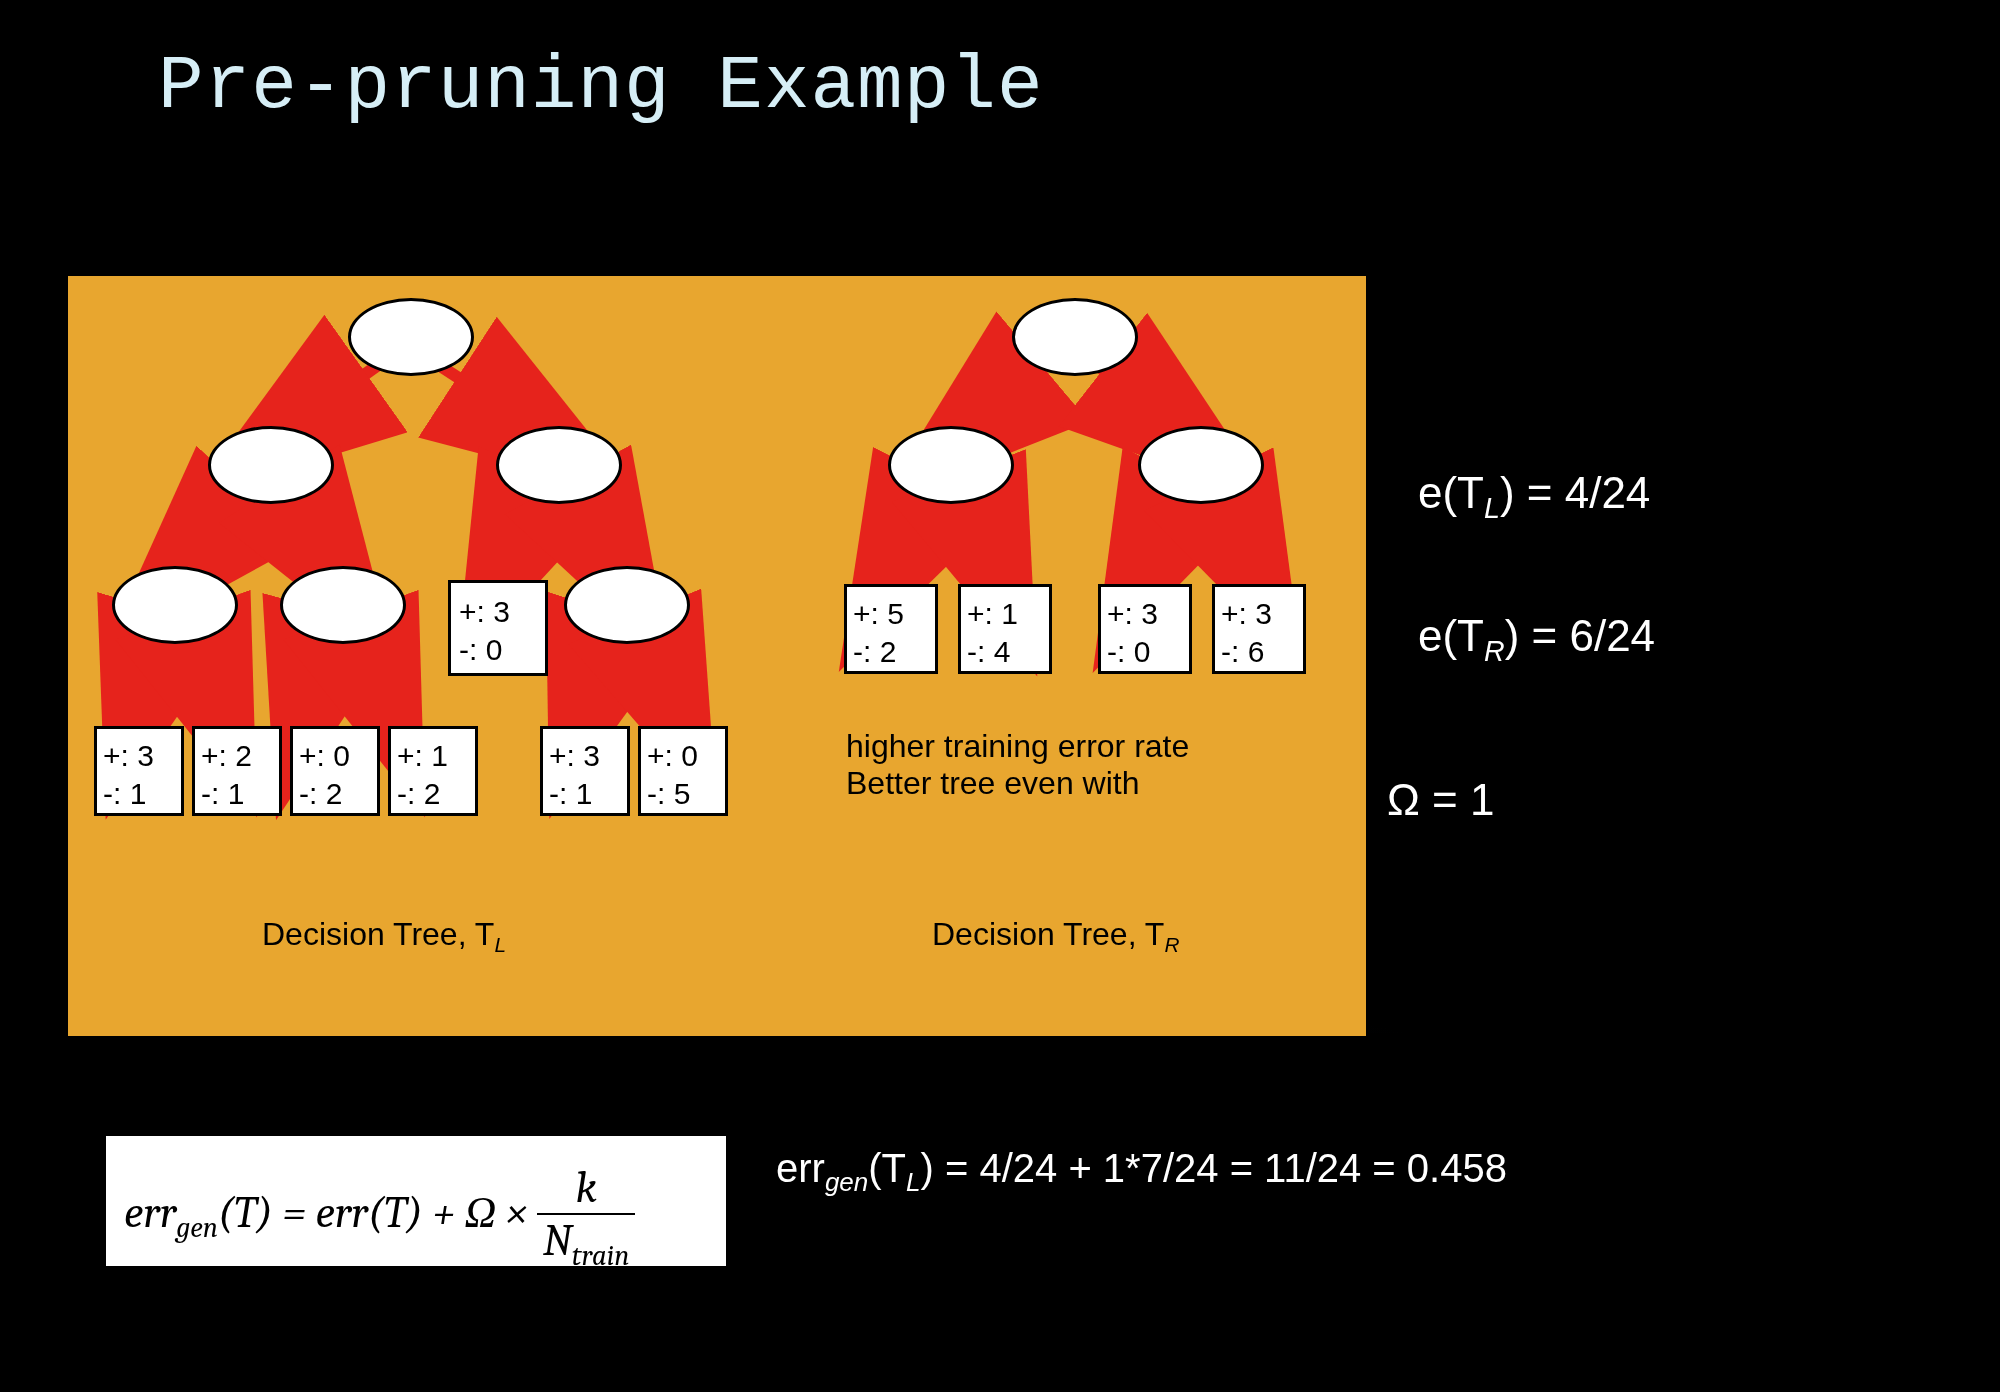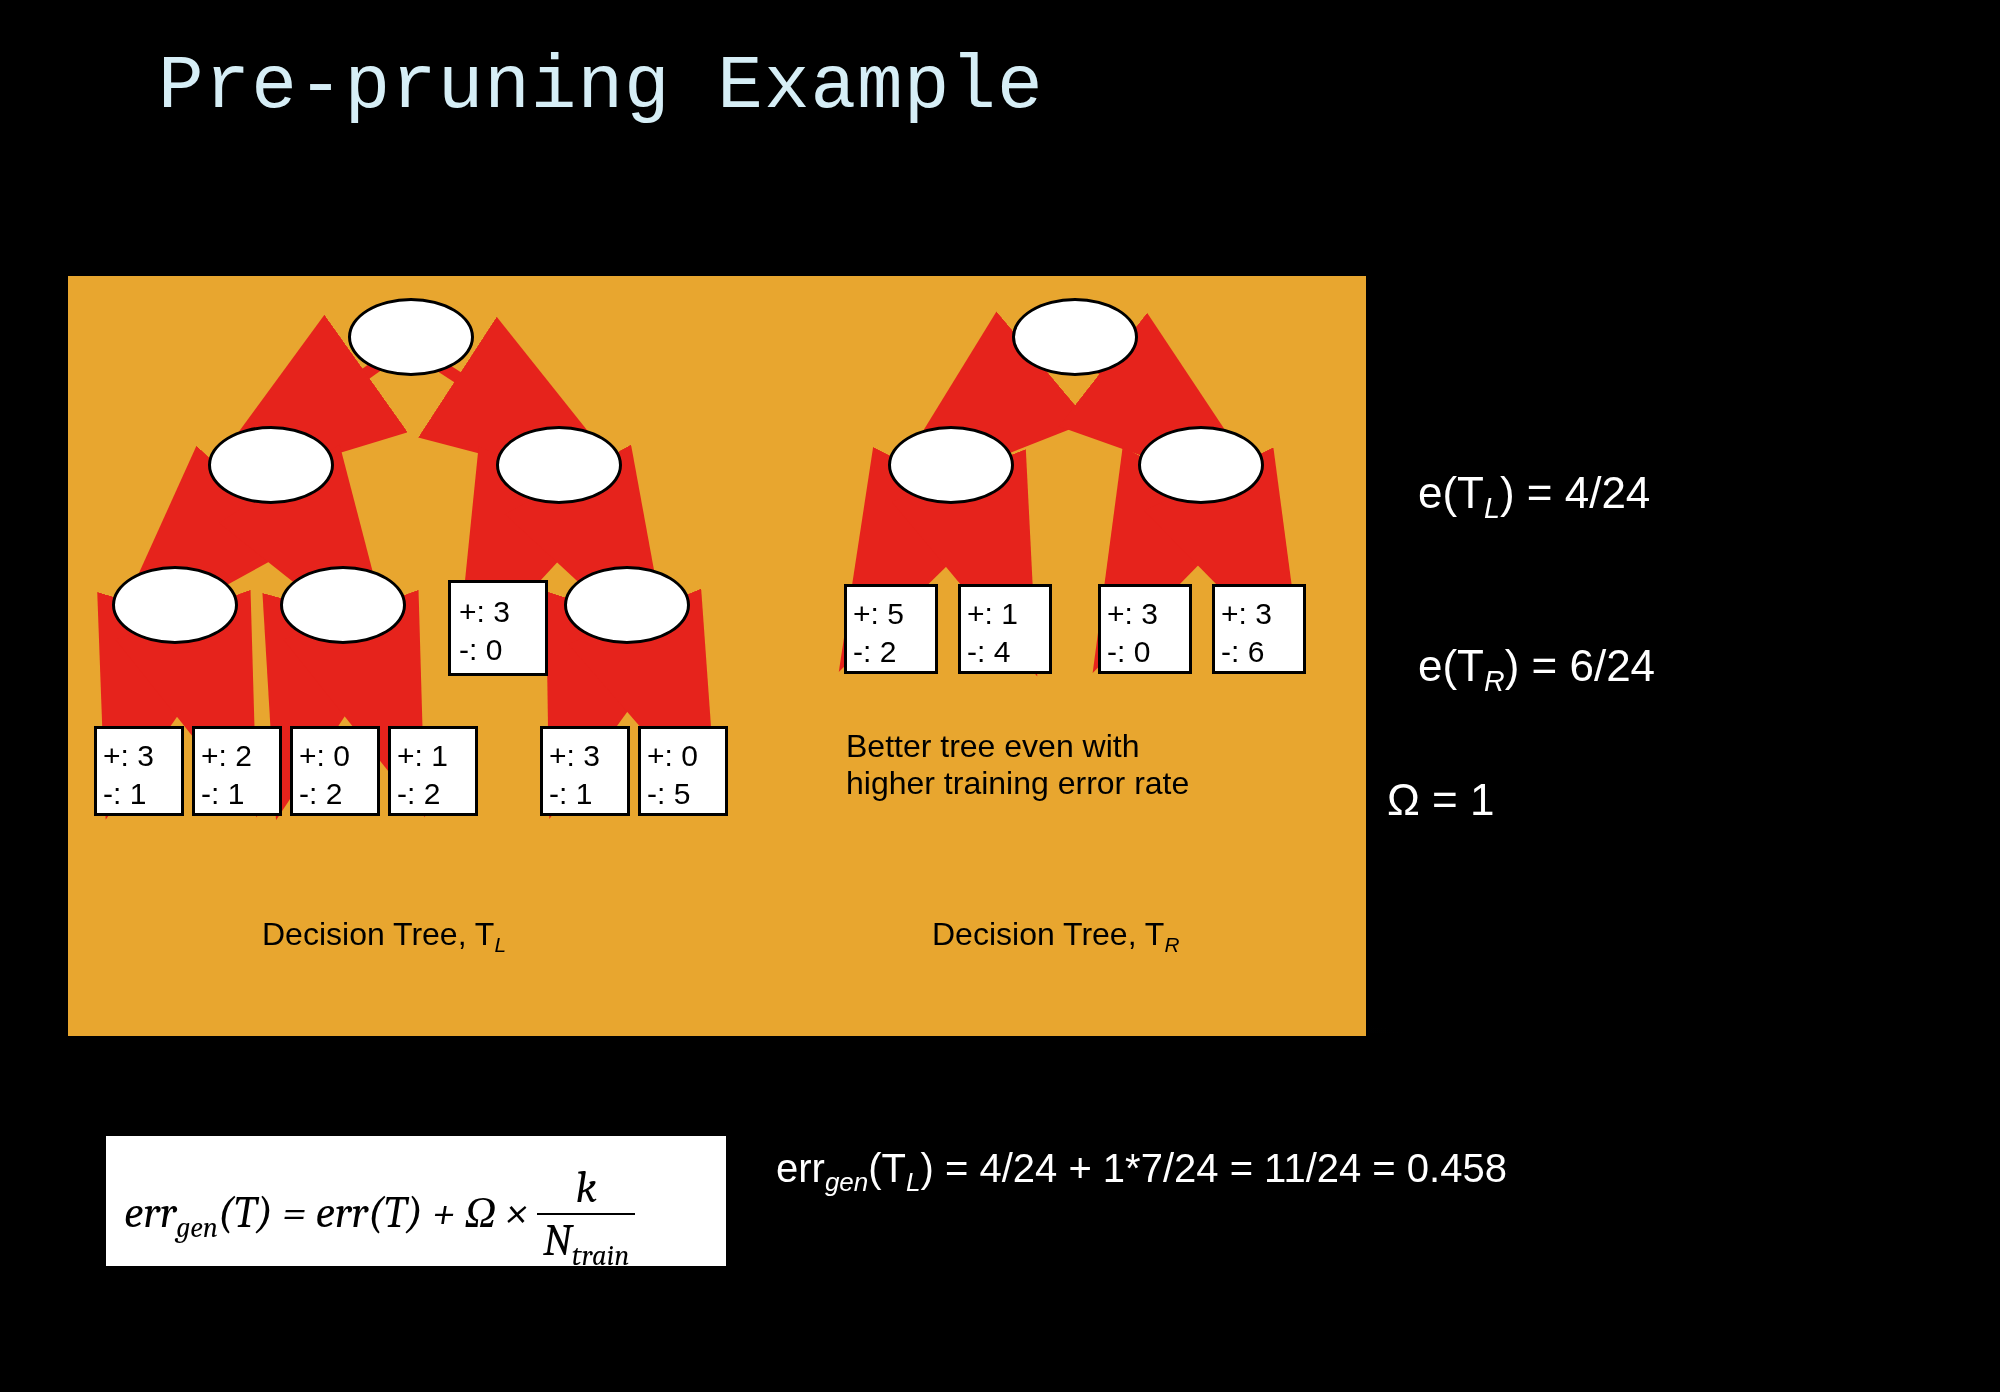--- a/index.html
+++ b/index.html
@@ -118,36 +118,36 @@
     <div class="leaf wide" style="left:1030px;top:308px">
       <div>+: 3</div>
       <div>-: 0</div>
     </div>
     <div class="leaf wide" style="left:1144px;top:308px">
       <div>+: 3</div>
       <div>-: 6</div>
     </div>
 
     <div class="cap" style="left:778px;top:452px">
+      <div>higher training error  rate</div>
       <div>Better tree even with</div>
-      <div>higher training error  rate</div>
     </div>
 
     <div class="cap" style="left:194px;top:640px">
       <span>Decision Tree, T</span><span class="sub">L</span>
     </div>
     <div class="cap" style="left:864px;top:640px">
       <span>Decision Tree, T</span><span class="sub">R</span>
     </div>
   </div>
 
   <div class="text" style="left:1418px;top:463px">
     <span>e(T</span><span class="sub">L</span><span>) = 4/24</span>
   </div>
-  <div class="text" style="left:1418px;top:636px">
+  <div class="text" style="left:1418px;top:606px">
     <span>e(T</span><span class="sub">R</span><span>) = 6/24</span>
   </div>
   <div class="text" style="left:1387px;top:770px">Ω = 1</div>
 
   <div class="formula-box"></div>
   <div class="formula">
     <span>err</span><span class="sub">gen</span><span>(T) = err(T) + Ω × </span><span style="display:inline-block;vertical-align:middle;text-align:center;font-style:italic"><span style="display:block;border-bottom:2px solid #000;padding:0 12px">k</span><span style="display:block;padding:0 6px"><span>N</span><span class="sub">train</span></span></span>
   </div>
 
   <div class="eq-line" style="left:776px;top:1146px">

